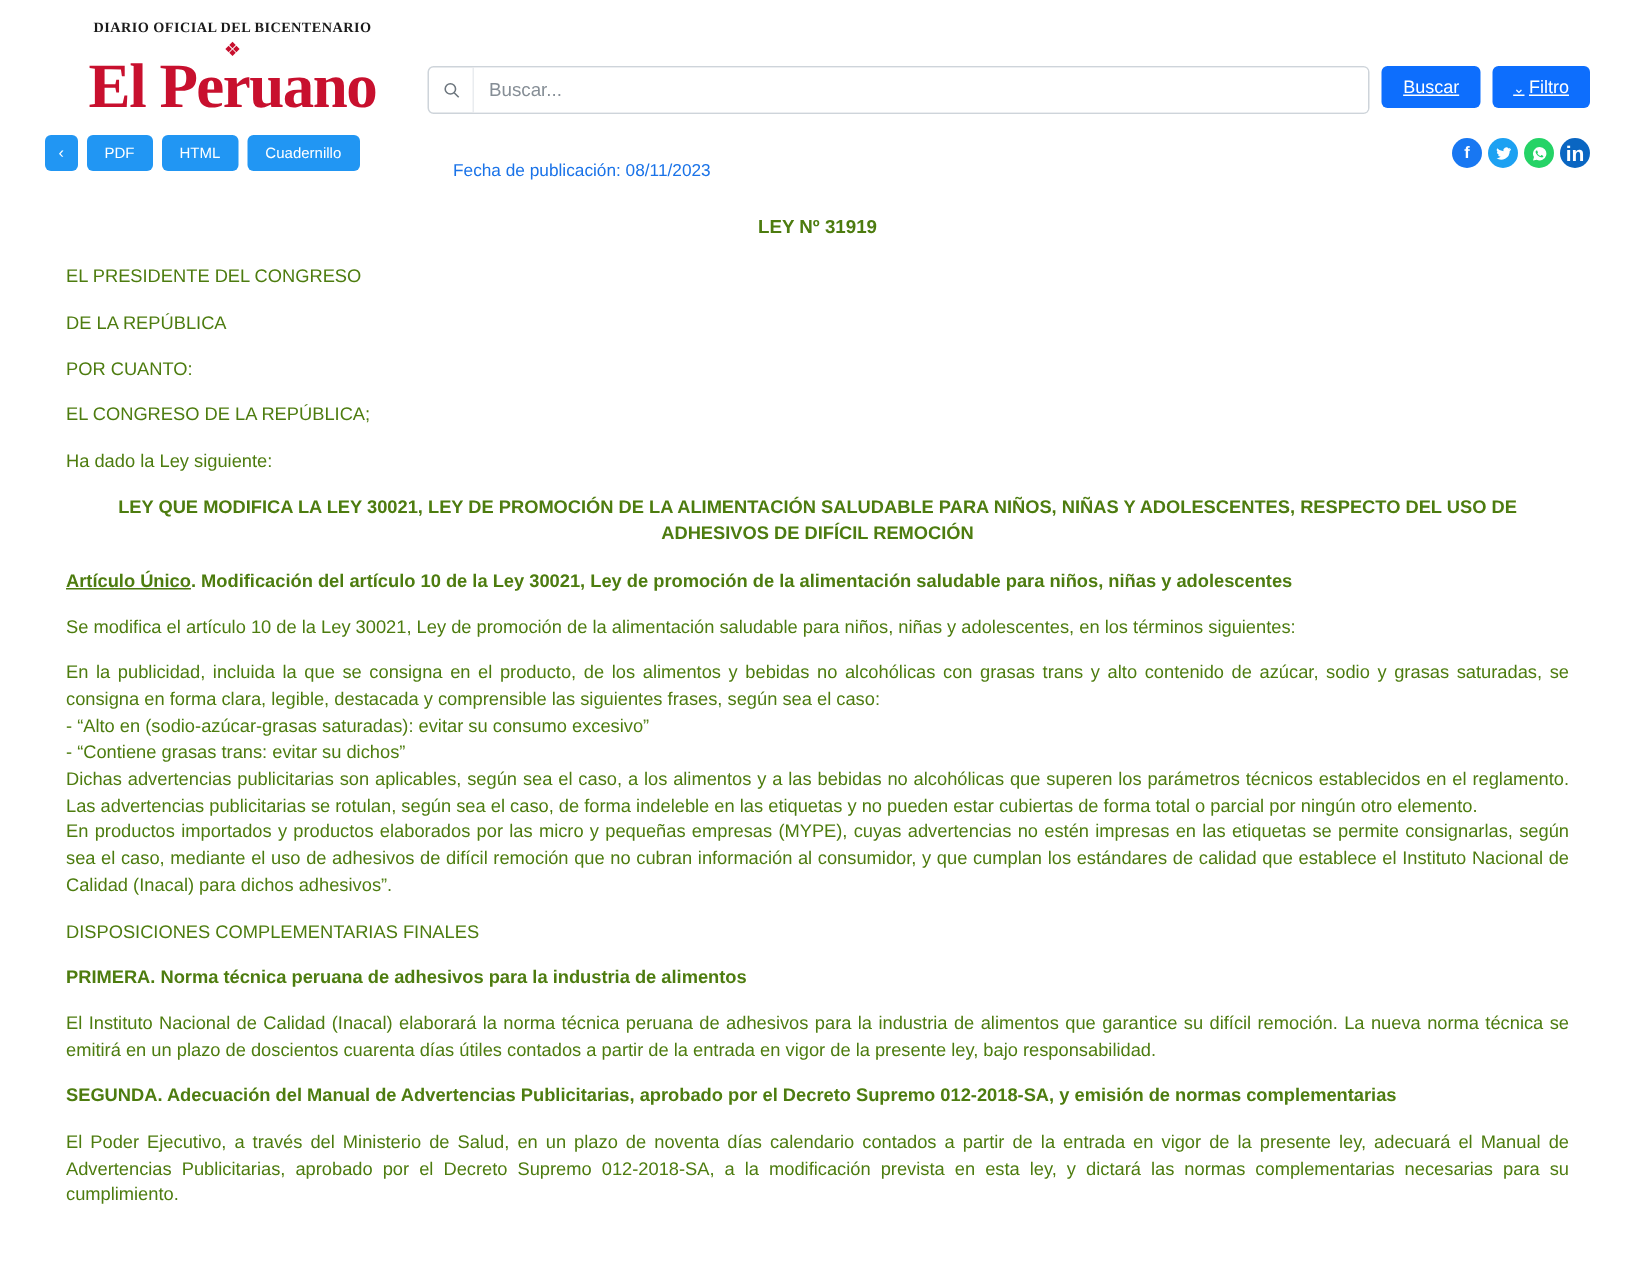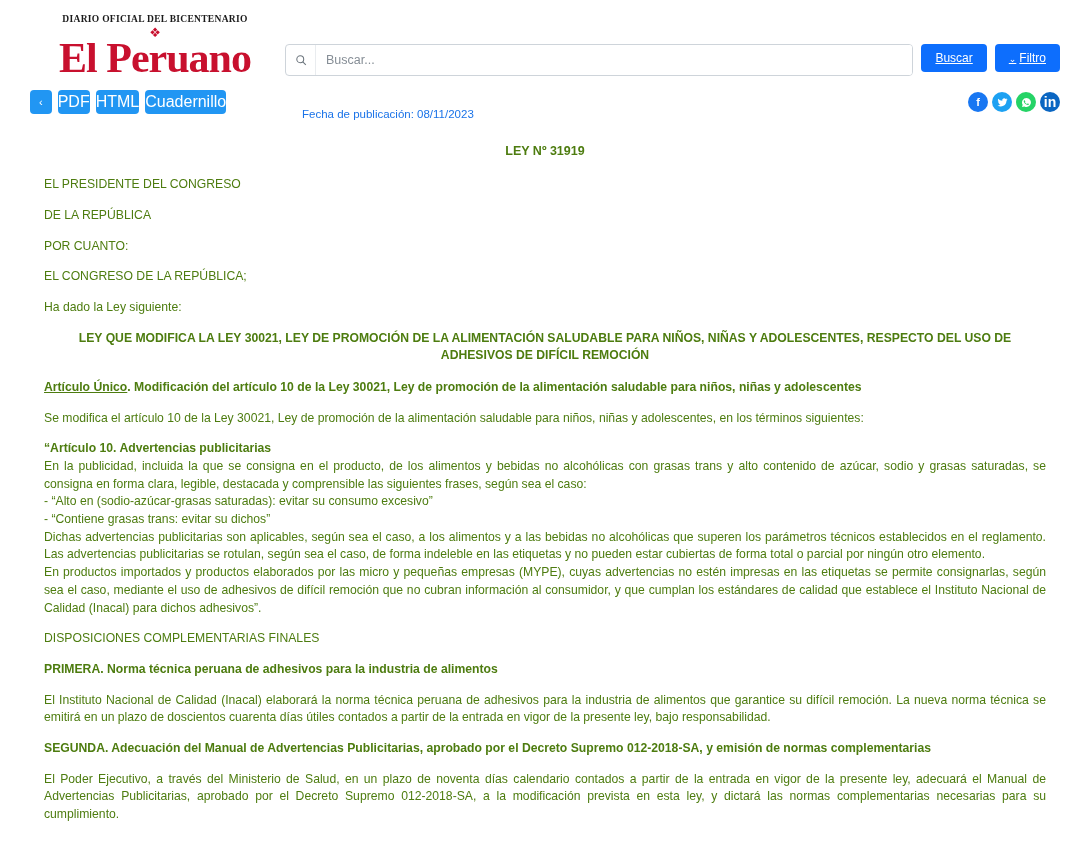--- a/index.html
+++ b/index.html
@@ -121,23 +121,23 @@
     display: flex;
     gap: 6px;
     align-items: center;
     justify-content: flex-start;
   }
   .tb-btn {
     background: #2196f3;
     color: #fff;
     border: none;
     border-radius: 4px;
-    font-size: 16px;
+    font-size: 10px;
     height: 24px;
-    padding: 0 0;
+    padding: 0 12px;
     cursor: pointer;
     font-family: "Liberation Sans", sans-serif;
   }
   .tb-btn.back {
     padding: 0 9px;
     font-size: 11px;
   }
   .toolbar-mid {
     flex: 1 1 auto;
     padding-left: 22px;
@@ -265,21 +265,20 @@
 
   <p class="center-bold">LEY QUE MODIFICA LA LEY 30021, LEY DE PROMOCIÓN DE LA ALIMENTACIÓN SALUDABLE PARA NIÑOS, NIÑAS Y ADOLESCENTES, RESPECTO DEL USO DE ADHESIVOS DE DIFÍCIL REMOCIÓN</p>
 
   <p class="p">
     <span class="underline bold">Artículo Único</span><span class="bold">. Modificación del artículo 10 de la Ley 30021, Ley de promoción de la alimentación saludable para niños, niñas y adolescentes</span>
   </p>
 
   <p class="p just">Se modifica el artículo 10 de la Ley 30021, Ley de promoción de la alimentación saludable para niños, niñas y adolescentes, en los términos siguientes:</p>
 
   <div class="block-art">
-    <p class="line bold">“Artículo 10. Advertencias publicitarias</p>
     <p class="line just">En la publicidad, incluida la que se consigna en el producto, de los alimentos y bebidas no alcohólicas con grasas trans y alto contenido de azúcar, sodio y grasas saturadas, se consigna en forma clara, legible, destacada y comprensible las siguientes frases, según sea el caso:</p>
     <p class="line">- “Alto en (sodio-azúcar-grasas saturadas): evitar su consumo excesivo”</p>
     <p class="line">- “Contiene grasas trans: evitar su dichos”</p>
     <p class="line just">Dichas advertencias publicitarias son aplicables, según sea el caso, a los alimentos y a las bebidas no alcohólicas que superen los parámetros técnicos establecidos en el reglamento. Las advertencias publicitarias se rotulan, según sea el caso, de forma indeleble en las etiquetas y no pueden estar cubiertas de forma total o parcial por ningún otro elemento.</p>
     <p class="line just">En productos importados y productos elaborados por las micro y pequeñas empresas (MYPE), cuyas advertencias no estén impresas en las etiquetas se permite consignarlas, según sea el caso, mediante el uso de adhesivos de difícil remoción que no cubran información al consumidor, y que cumplan los estándares de calidad que establece el Instituto Nacional de Calidad (Inacal) para dichos adhesivos”.</p>
   </div>
 
   <p class="p">DISPOSICIONES COMPLEMENTARIAS FINALES</p>
 
   <p class="p bold">PRIMERA. Norma técnica peruana de adhesivos para la industria de alimentos</p>

